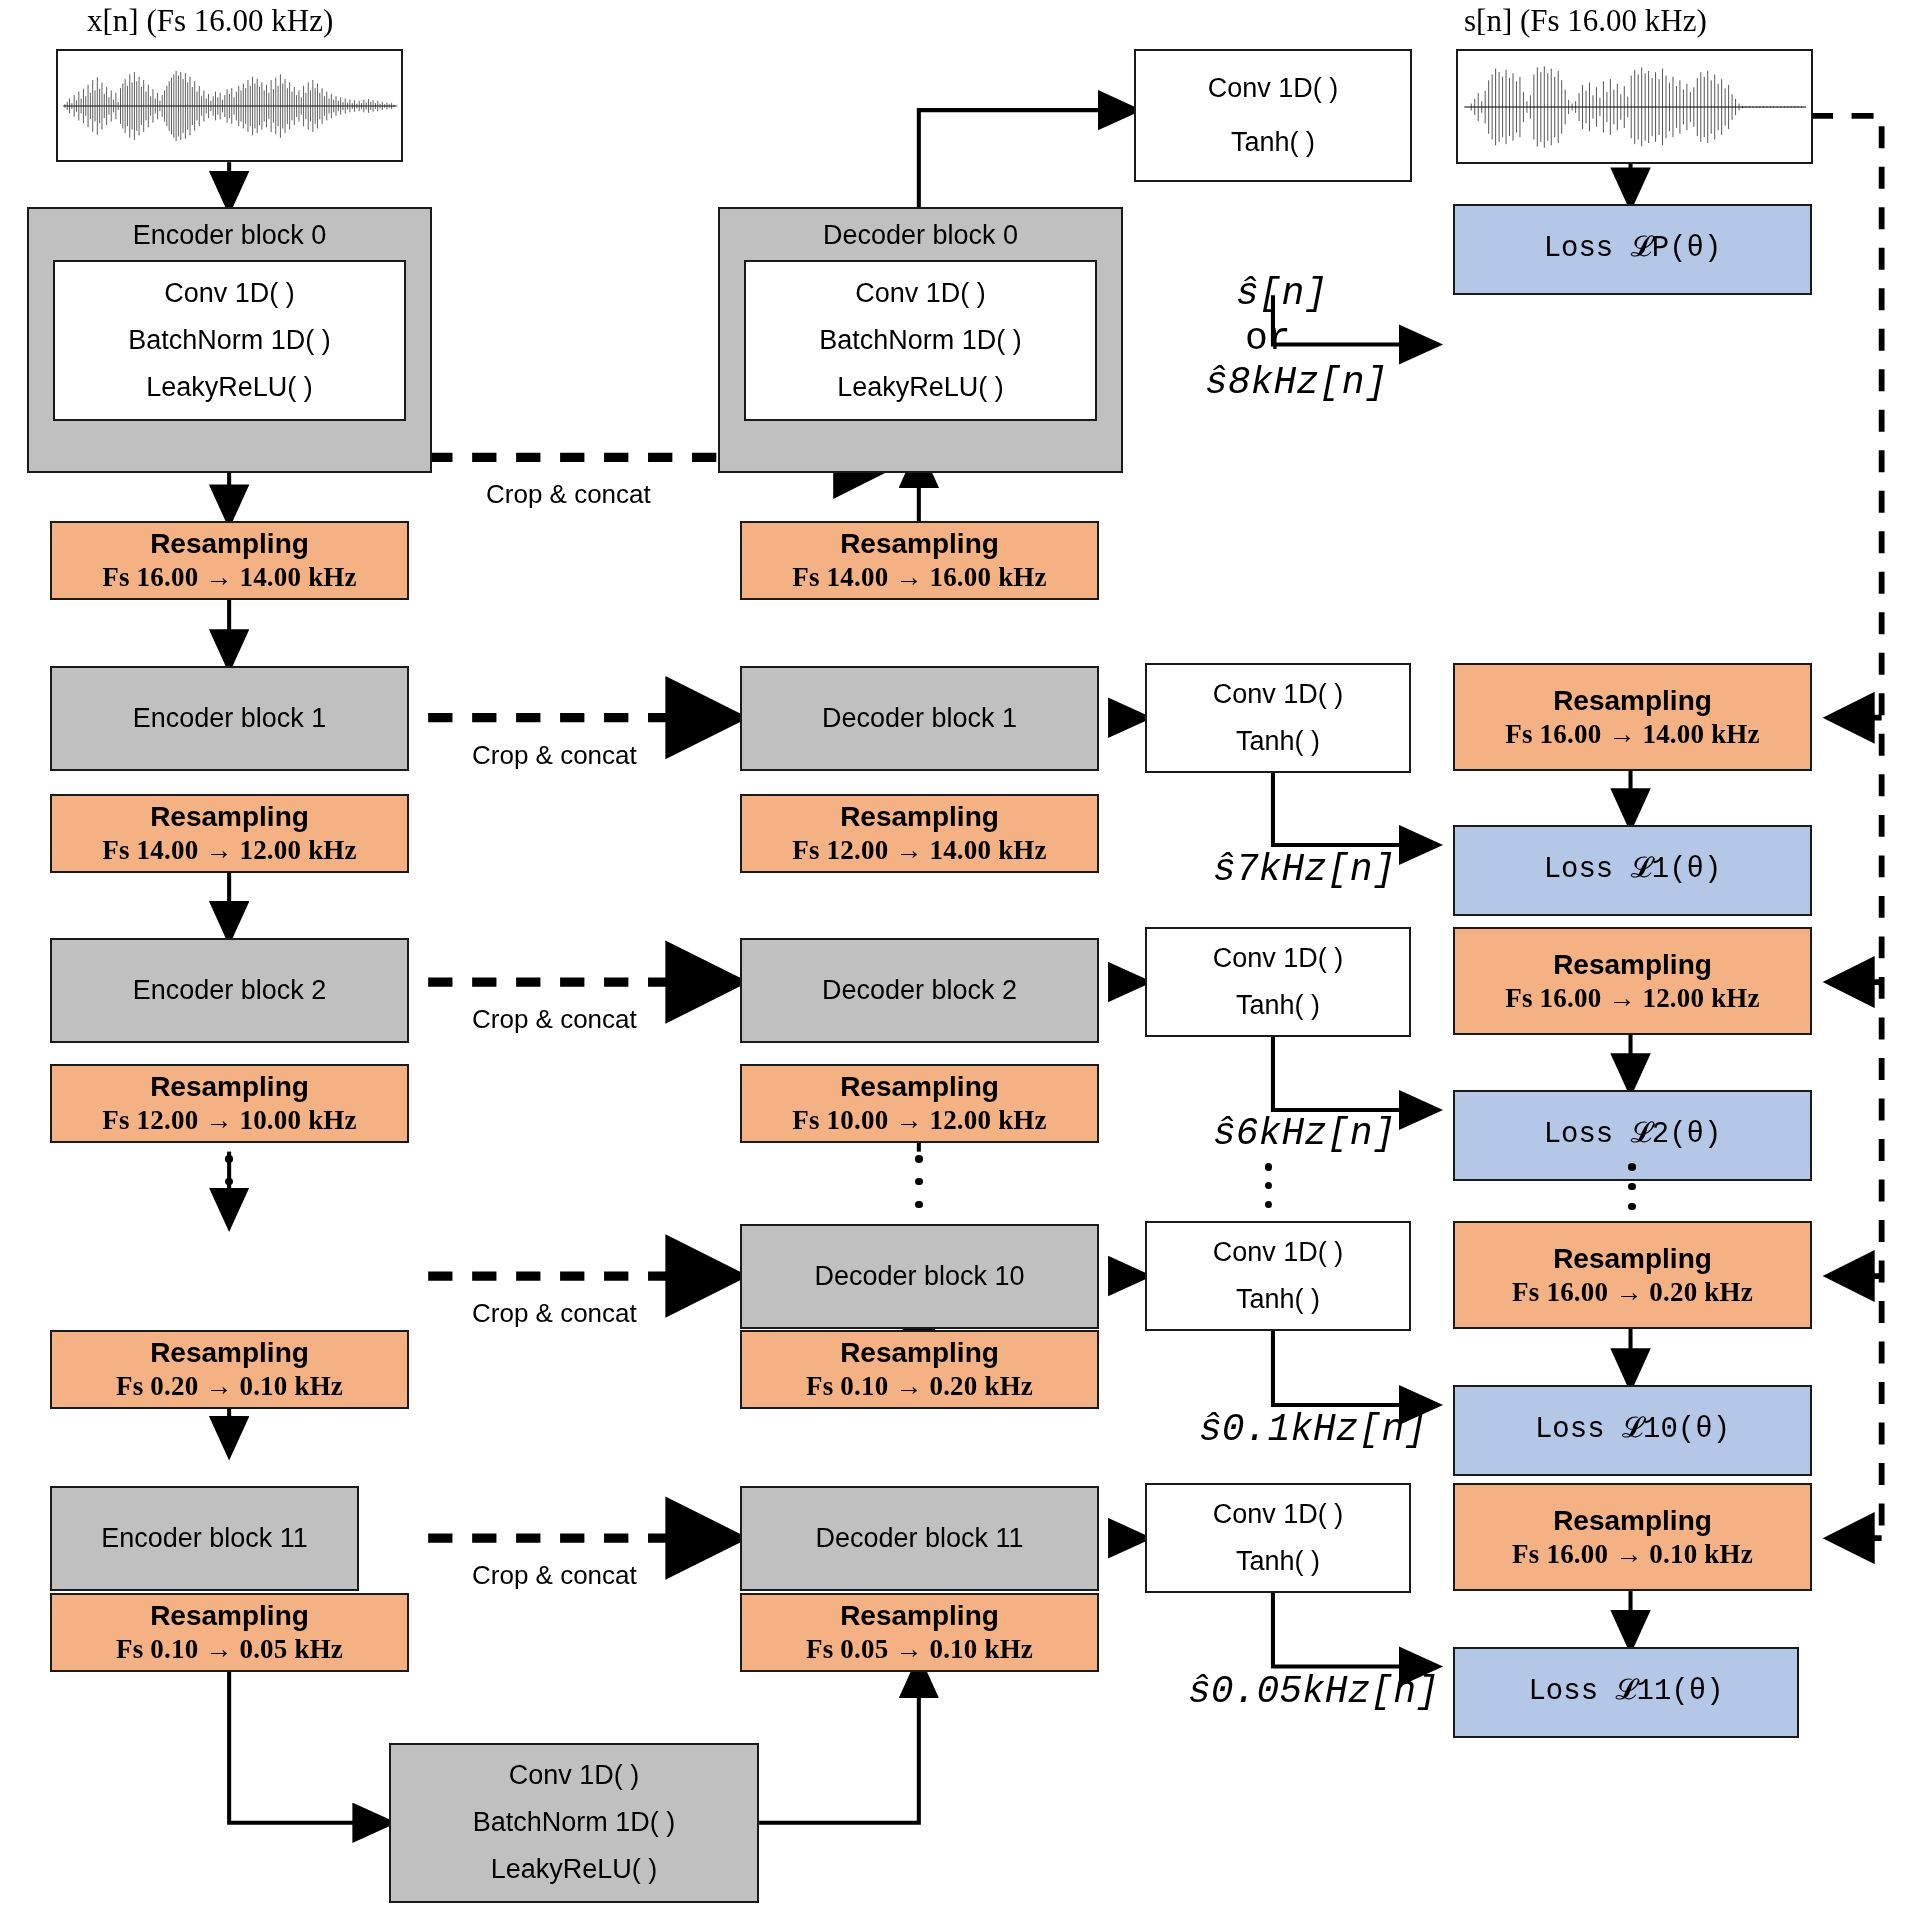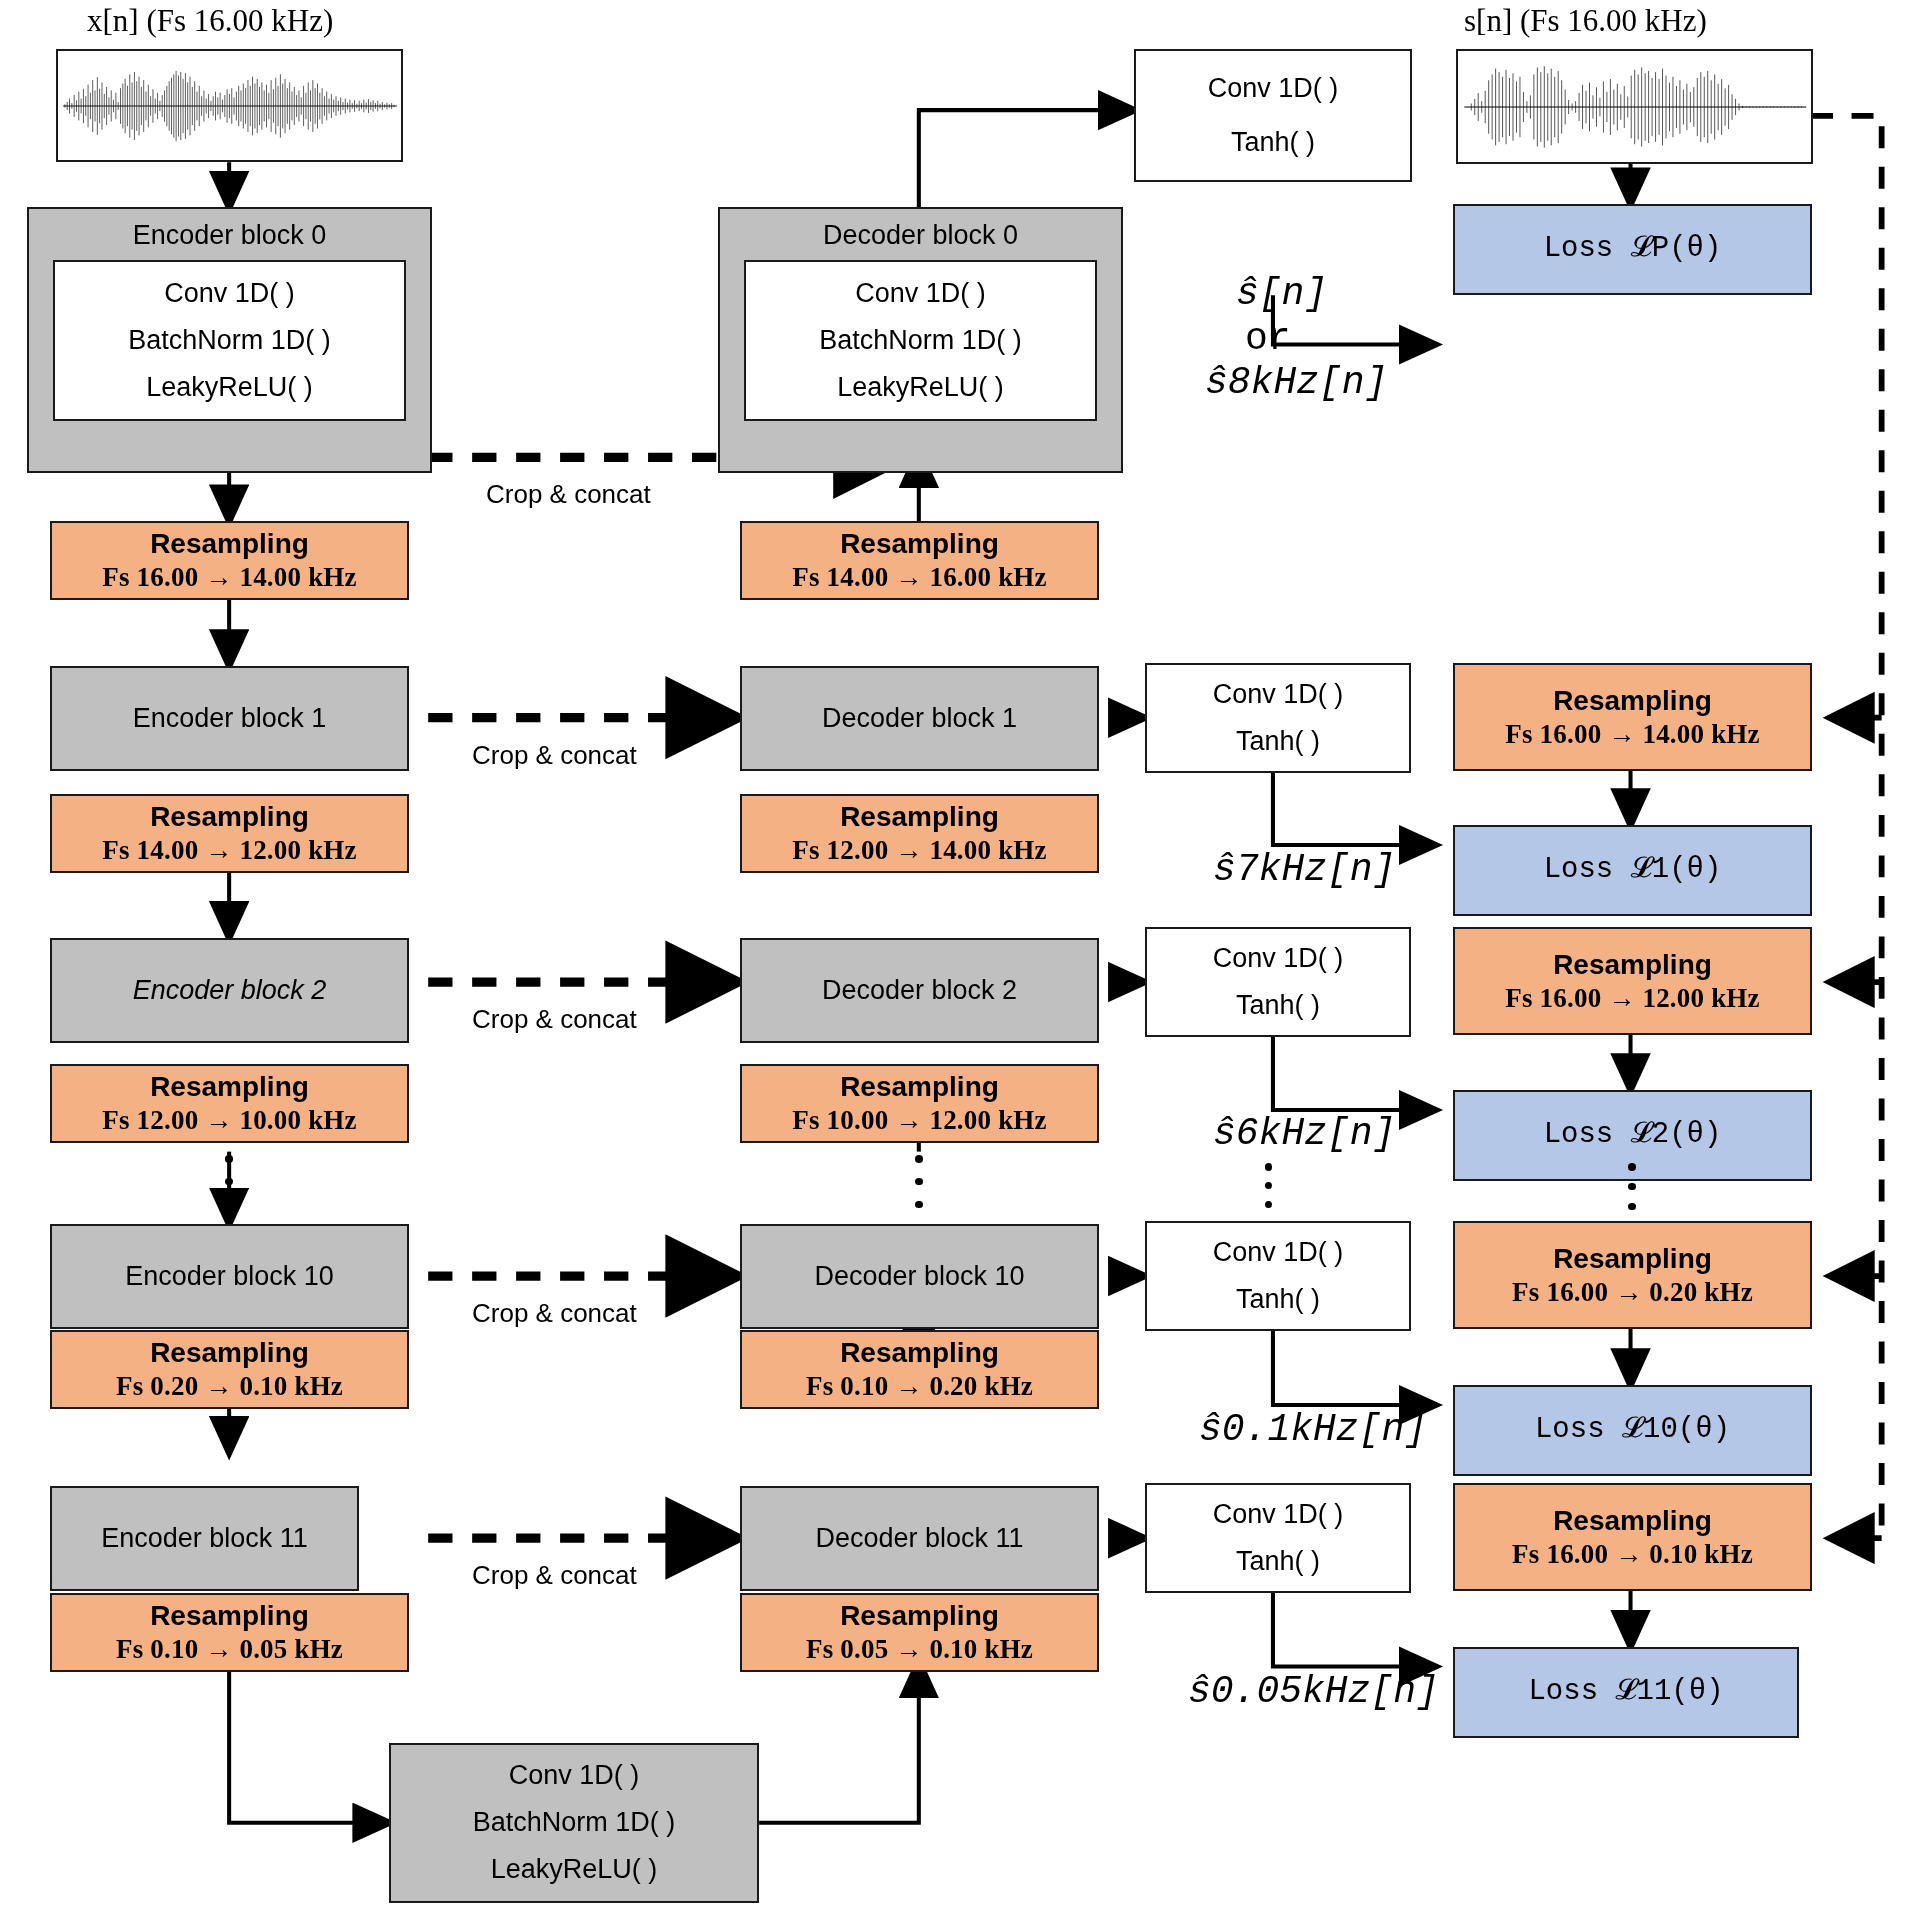--- a/index.html
+++ b/index.html
@@ -215,36 +215,33 @@
   </div>
 
   <div class="box grey" style="left:50px;top:666px;width:359px;height:105px;">
     <div class="lbl">Encoder block 1</div>
   </div>
   <div class="box orange" style="left:50px;top:794px;width:359px;height:79px;">
     <div class="resamp-title">Resampling</div>
     <div class="resamp-sub">Fs 14.00 → 12.00 kHz</div>
   </div>
 
-  <div class="box grey" style="left:50px;top:938px;width:359px;height:105px;font-style:italic;">
+  <div class="box grey" style="left:50px;top:938px;width:359px;height:105px;">
     <div class="lbl">Encoder block 2</div>
   </div>
   <div class="box orange" style="left:50px;top:1064px;width:359px;height:79px;">
     <div class="resamp-title">Resampling</div>
     <div class="resamp-sub">Fs 12.00 → 10.00 kHz</div>
   </div>
   <div class="vdots" style="left:225px;top:1155px;width:8px;height:53px;">
       <i></i>
       <i></i>
       <i></i>
     </div>
 
-  <div class="box grey" style="left:50px;top:1224px;width:359px;height:105px;">
-    <div class="lbl">Encoder block 10</div>
-  </div>
   <div class="box orange" style="left:50px;top:1330px;width:359px;height:79px;">
     <div class="resamp-title">Resampling</div>
     <div class="resamp-sub">Fs 0.20 → 0.10 kHz</div>
   </div>
 
   <div class="box grey" style="left:50px;top:1486px;width:309px;height:105px;">
     <div class="lbl">Encoder block 11</div>
   </div>
   <div class="box orange" style="left:50px;top:1593px;width:359px;height:79px;">
     <div class="resamp-title">Resampling</div>

